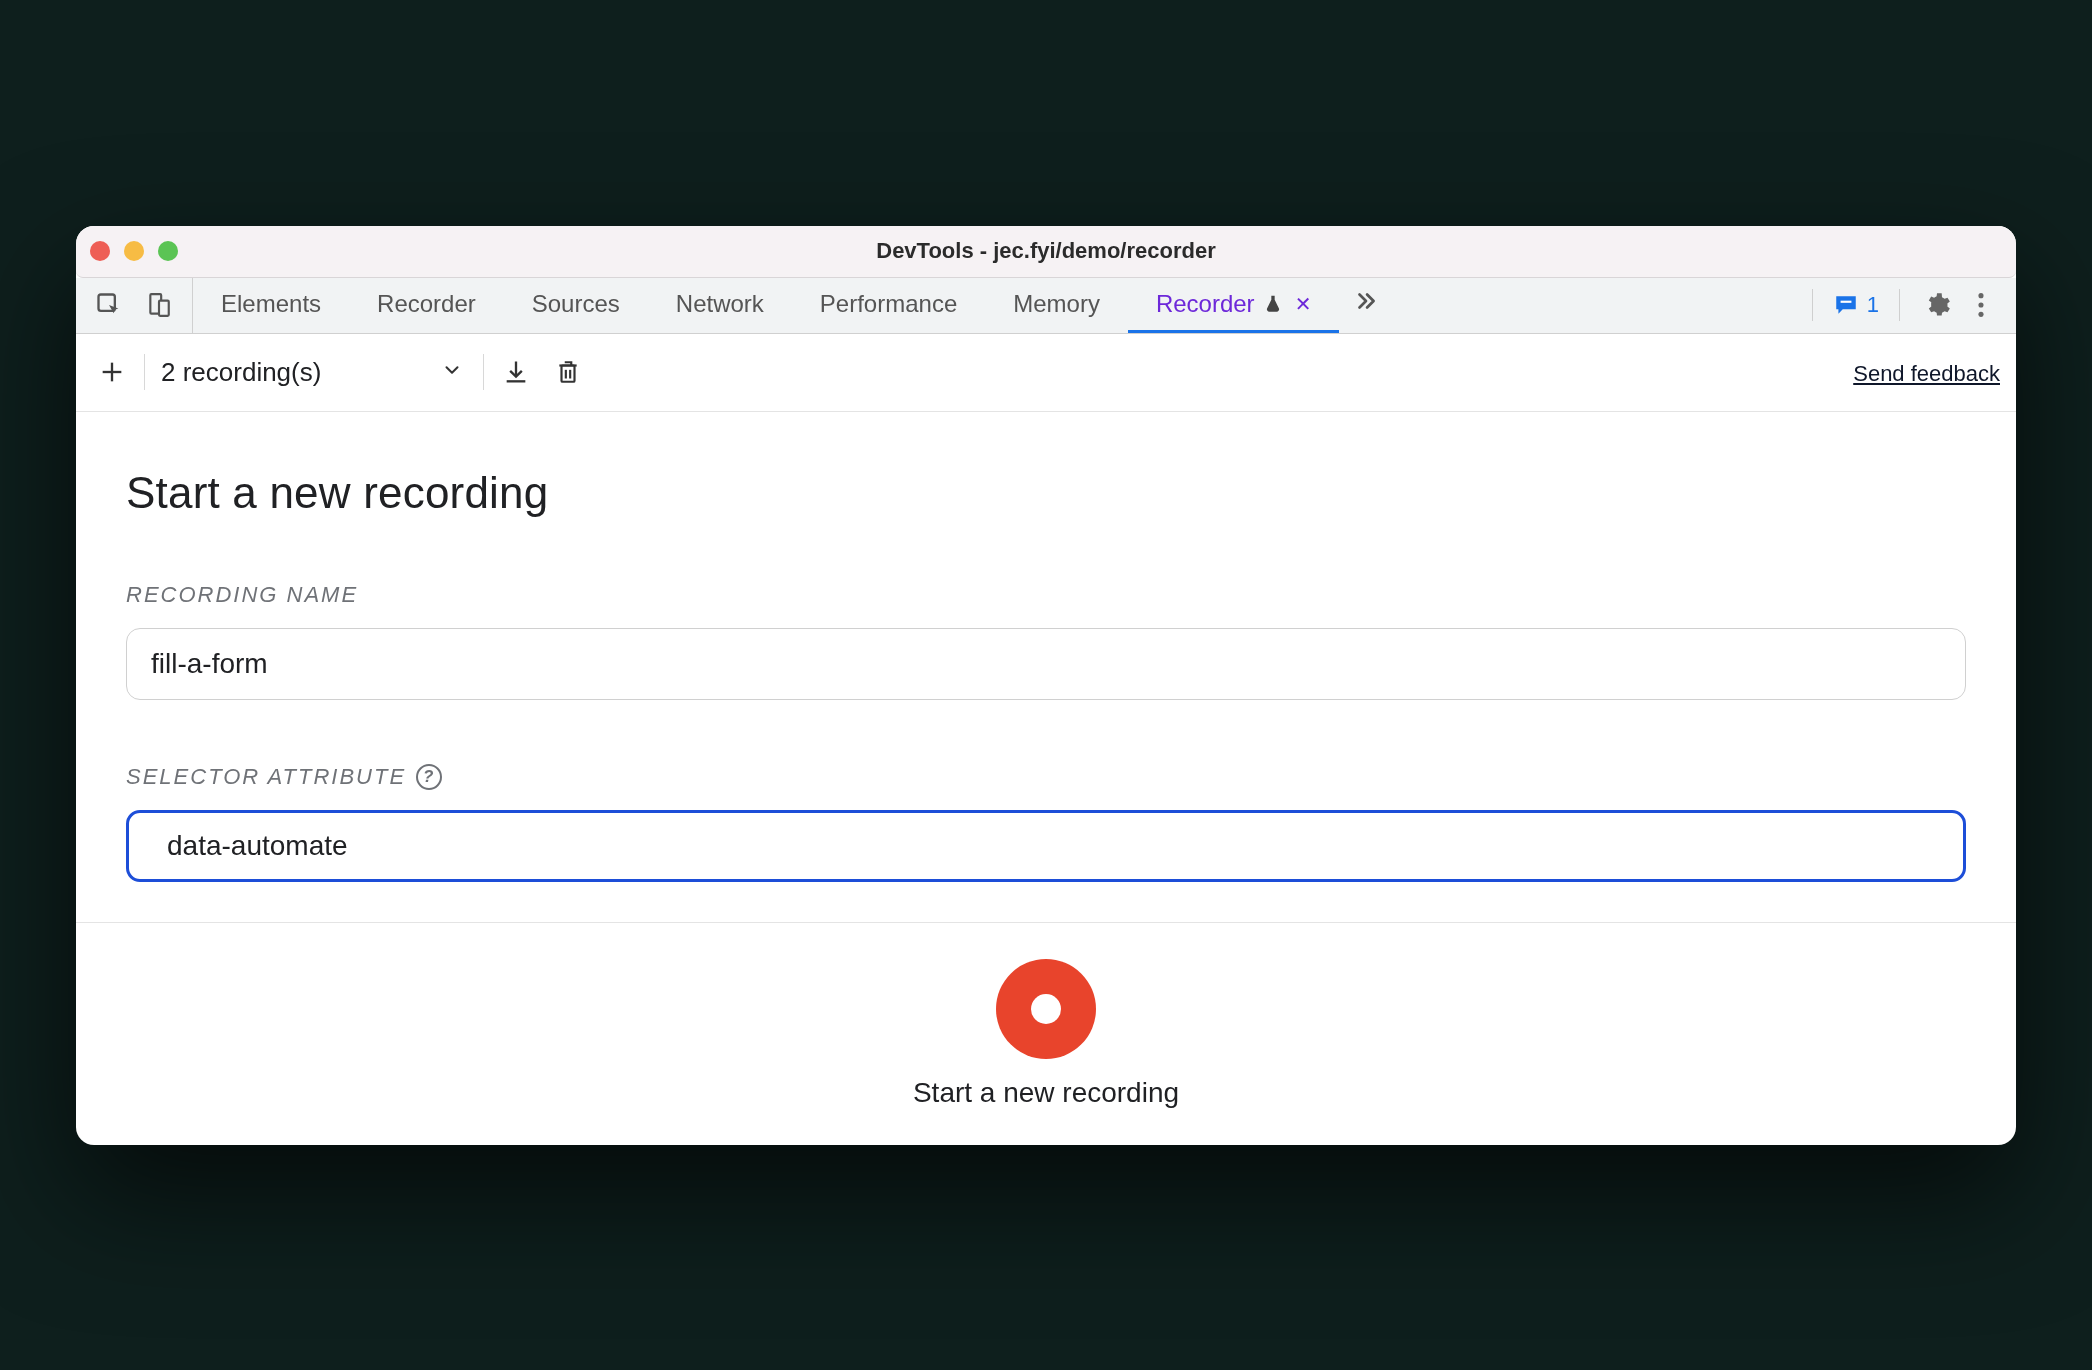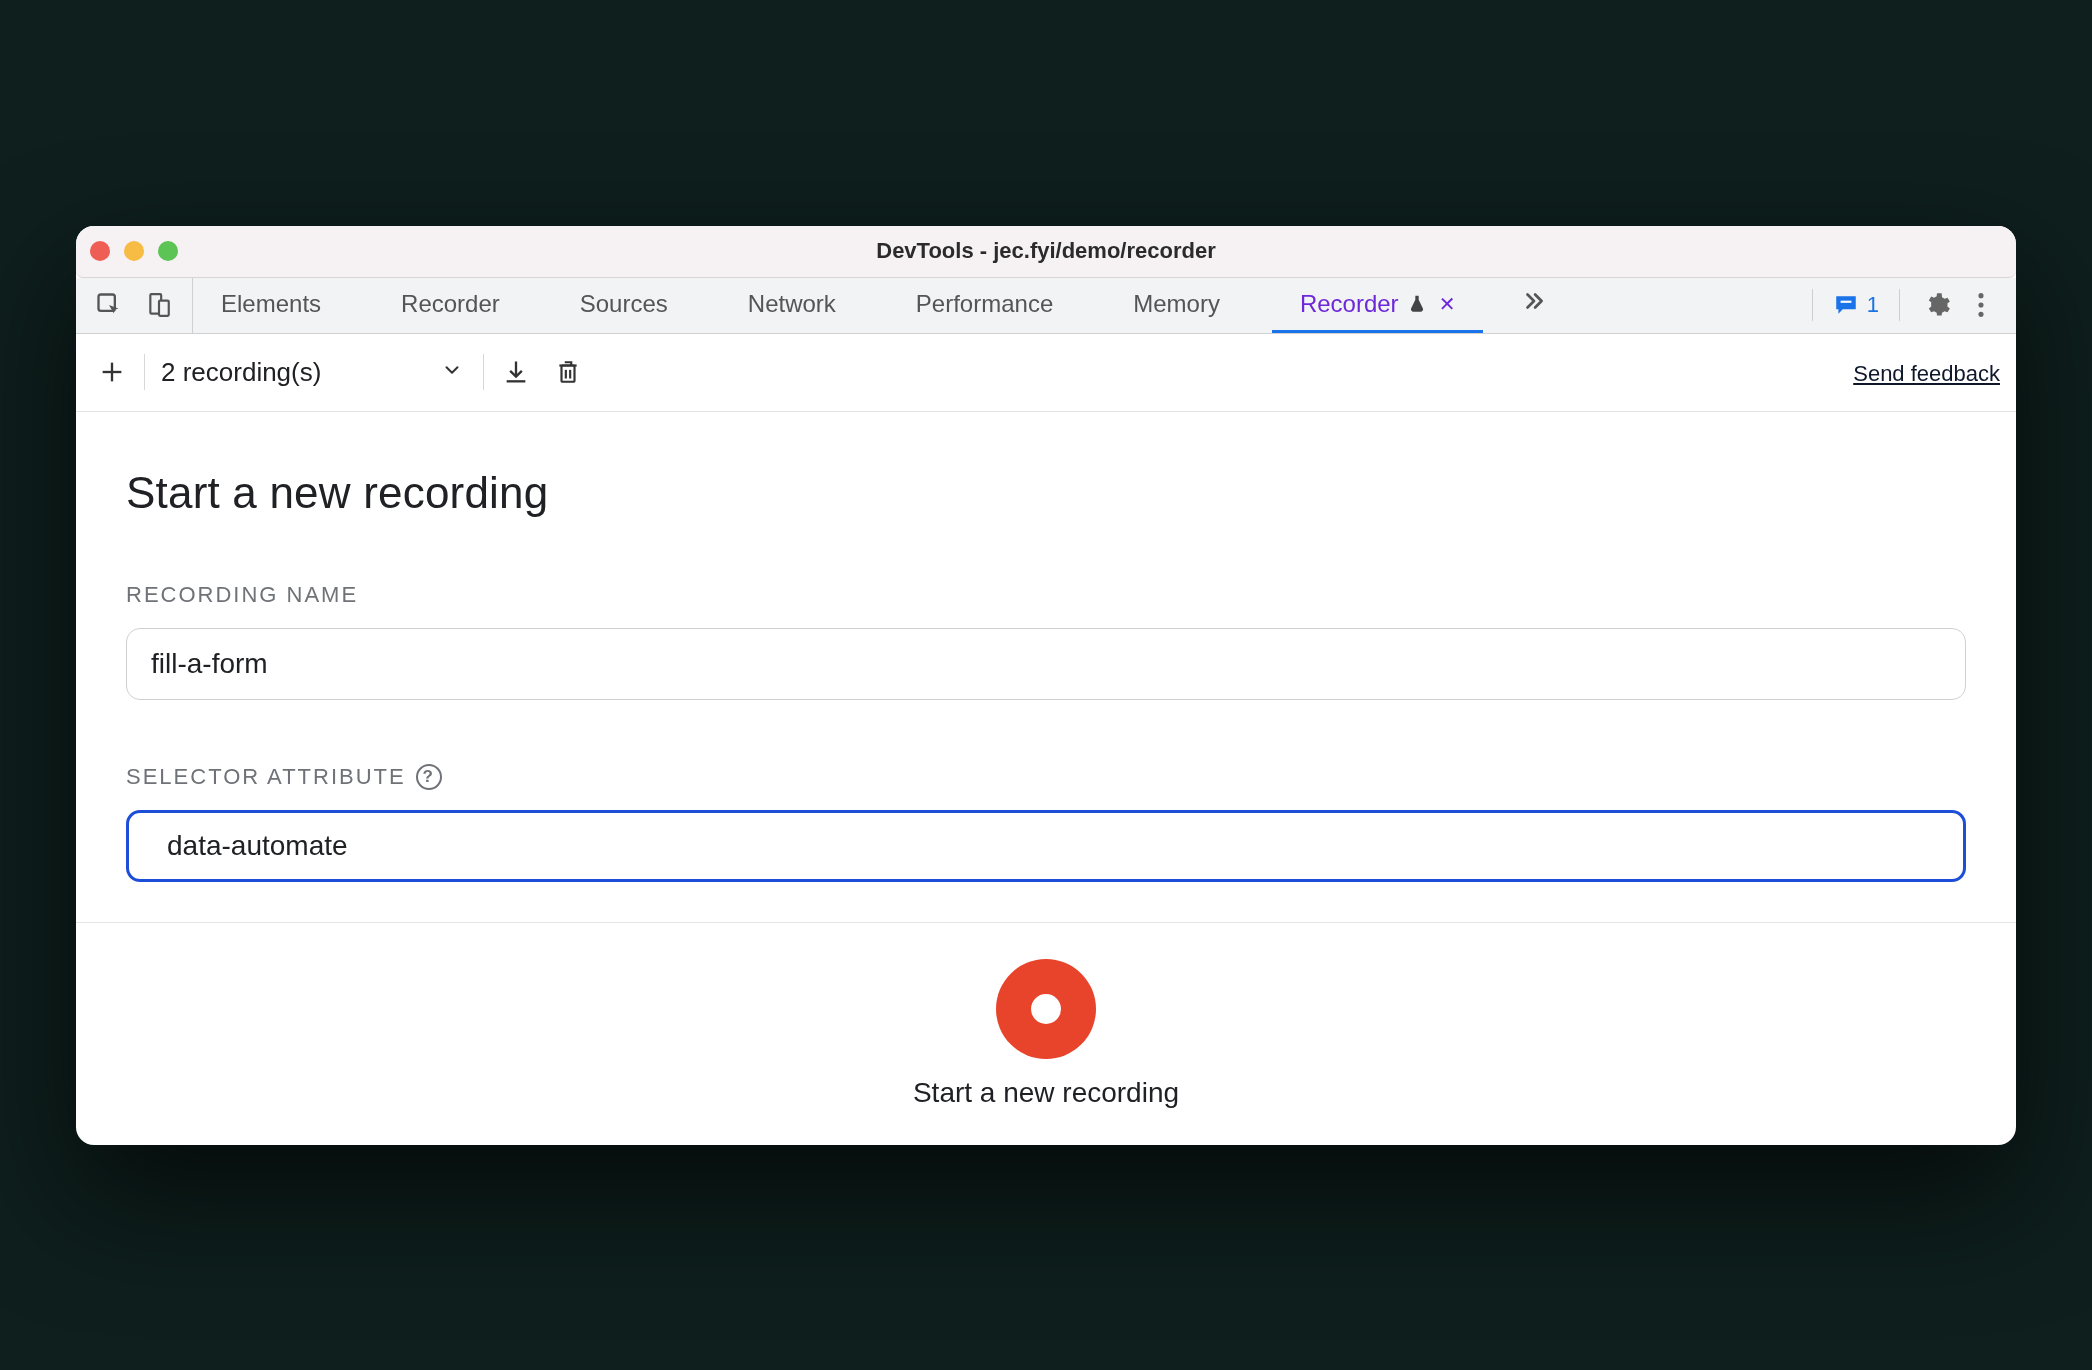--- a/index.html
+++ b/index.html
@@ -57,21 +57,21 @@
     .tabs-left-tools {
       display: flex; align-items: center; gap: 16px;
       padding: 0 16px;
       border-right: 1px solid #d0d0d0;
     }
     .icon-btn {
       display: inline-flex; align-items: center; justify-content: center;
       width: 34px; height: 34px;
       color: #555;
     }
-    .tabs-list { display: flex; align-items: stretch; flex: 1; gap: 24px; }
+    .tabs-list { display: flex; align-items: stretch; flex: 1; }
     .tab {
       display: flex; align-items: center; padding: 0 28px;
       color: #555; white-space: nowrap;
       border-bottom: 3px solid transparent;
       gap: 8px;
     }
     .tab.active { color: #6d28d9; border-bottom-color: #1a73e8; }
     .tab .flask { display:inline-flex; }
     .tab .close-x { font-size: 20px; margin-left: 4px; }
     .tabs-right {
@@ -103,21 +103,21 @@
     .toolbar-right { margin-left: auto; }
     .feedback-link {
       font-size: 22px; color: #0f172a; text-decoration: underline;
     }
     
     .content { padding: 56px 50px 40px 50px; }
     .heading { font-size: 44px; font-weight: 400; color: #202124; letter-spacing: .2px; }
     .field { margin-top: 64px; }
     .field-label {
       font-size: 22px; letter-spacing: 2px; color: #6f7277;
-      display: flex; align-items: center; gap: 10px;
+      display: flex; align-items: center; gap: 10px; font-style: italic;
     }
     .help-icon {
       width: 26px; height: 26px; border: 2px solid #6f7277; border-radius: 50%;
       display:inline-flex; align-items:center; justify-content:center;
       font-size: 17px; color:#6f7277; font-weight:600;
     }
     .input-box {
       margin-top: 20px;
       width: 100%;
       height: 72px;

